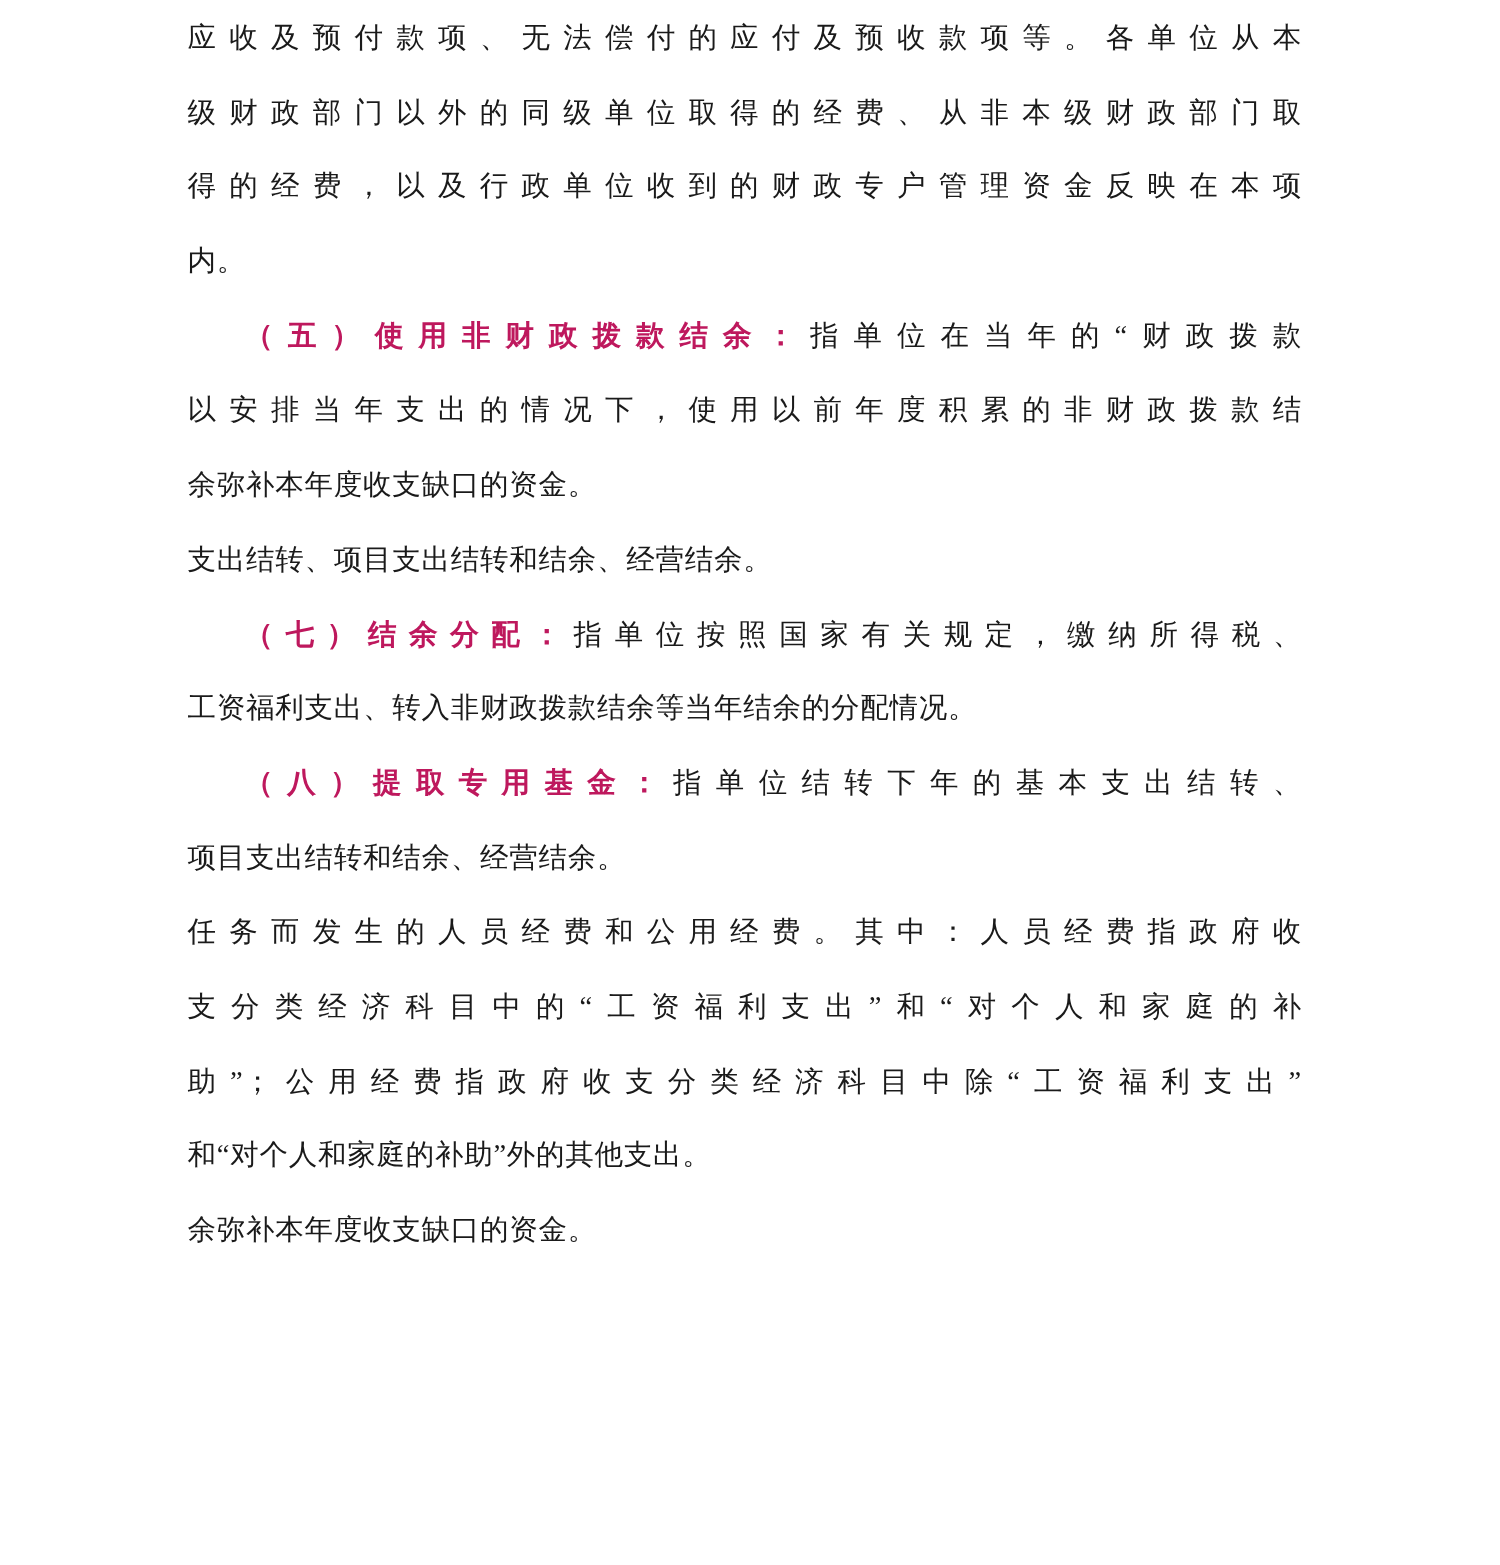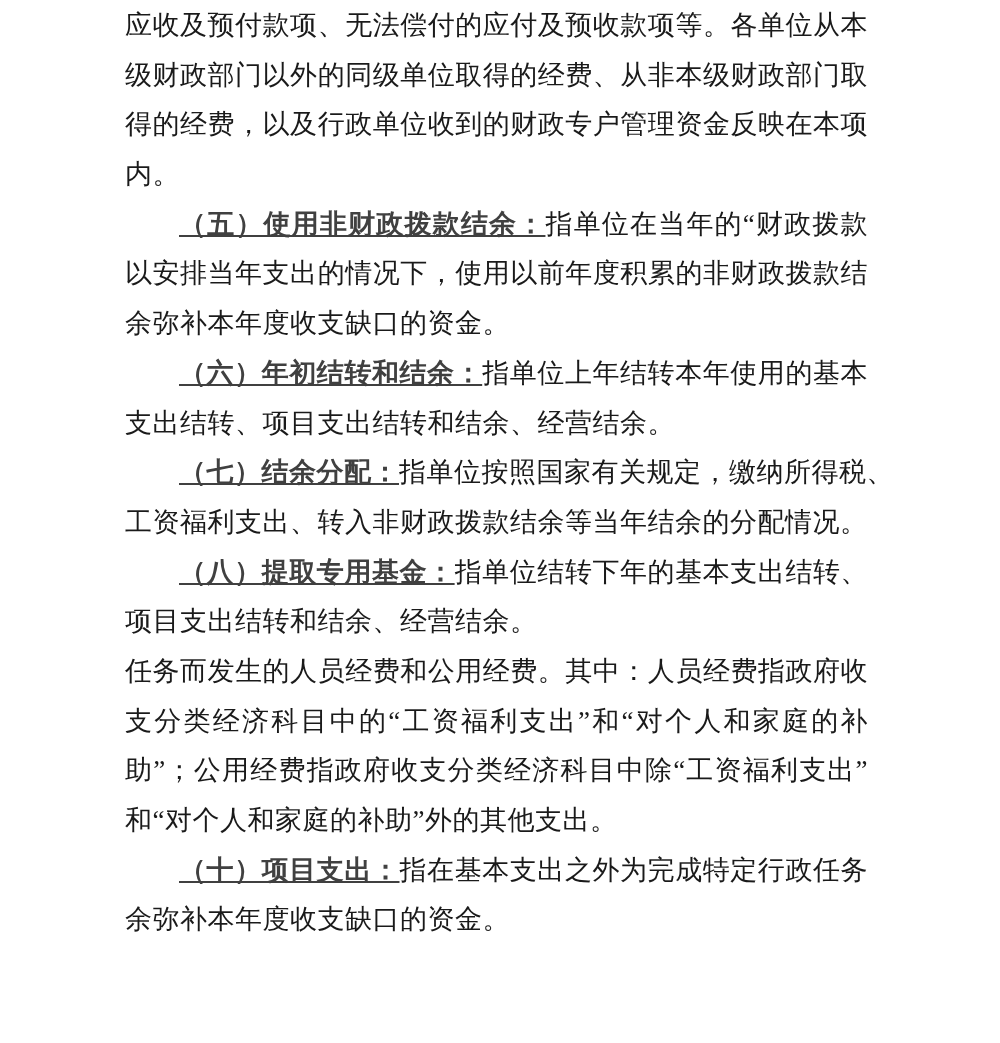--- a/index.html
+++ b/index.html
@@ -19,76 +19,73 @@
     position: absolute;
     left: 125px;
     top: 1px;
     width: 743px;
   }
   .para {
     margin: 0;
     padding: 0;
   }
   .line {
-    font-size: 27px;
+    font-size: 19px;
     line-height: 49.7px;
     height: 49.7px;
     letter-spacing: 0.5px;
     color: #1a1a1a;
     white-space: nowrap;
     text-align: justify;
     text-align-last: justify;
     text-justify: inter-character;
     overflow: visible;
   }
   .line.last {
     text-align: left;
     text-align-last: left;
   }
   .line.indent-first {
     text-indent: 2em;
   }
   .para-heading {
     font-weight: 700;
-    color: #404040;
-    text-decoration: underline;
+    color: #be185d;
   }
 </style>
 </head>
 <body>
 
 <div class="page">
   <div class="text-column" id="text-column">
       <div class="para">
         <div class="line">应收及预付款项、无法偿付的应付及预收款项等。各单位从本</div>
         <div class="line">级财政部门以外的同级单位取得的经费、从非本级财政部门取</div>
         <div class="line">得的经费，以及行政单位收到的财政专户管理资金反映在本项</div>
         <div class="line last">内。</div>
       </div>
       <div class="para">
         <div class="line indent-first"><span class="para-heading">（五）使用非财政拨款结余：</span><span>指单位在当年的“财政拨款</span></div>
         <div class="line">以安排当年支出的情况下，使用以前年度积累的非财政拨款结</div>
         <div class="line last">余弥补本年度收支缺口的资金。</div>
       </div>
       <div class="para">
-        <div class="line indent-first"><span class="para-heading">（六）年初结转和结余：</span><span>指单位上年结转本年使用的基本</span></div>
         <div class="line last">支出结转、项目支出结转和结余、经营结余。</div>
       </div>
       <div class="para">
         <div class="line indent-first"><span class="para-heading">（七）结余分配：</span><span>指单位按照国家有关规定，缴纳所得税、</span></div>
         <div class="line last">工资福利支出、转入非财政拨款结余等当年结余的分配情况。</div>
       </div>
       <div class="para">
         <div class="line indent-first"><span class="para-heading">（八）提取专用基金：</span><span>指单位结转下年的基本支出结转、</span></div>
         <div class="line last">项目支出结转和结余、经营结余。</div>
       </div>
       <div class="para">
         <div class="line">任务而发生的人员经费和公用经费。其中：人员经费指政府收</div>
         <div class="line">支分类经济科目中的“工资福利支出”和“对个人和家庭的补</div>
         <div class="line">助”；公用经费指政府收支分类经济科目中除“工资福利支出”</div>
         <div class="line last">和“对个人和家庭的补助”外的其他支出。</div>
       </div>
       <div class="para">
-        <div class="line indent-first"><span class="para-heading">（十）项目支出：</span><span>指在基本支出之外为完成特定行政任务</span></div>
         <div class="line last">余弥补本年度收支缺口的资金。</div>
       </div>
     </div>
 </div>
 
 </body></html>

